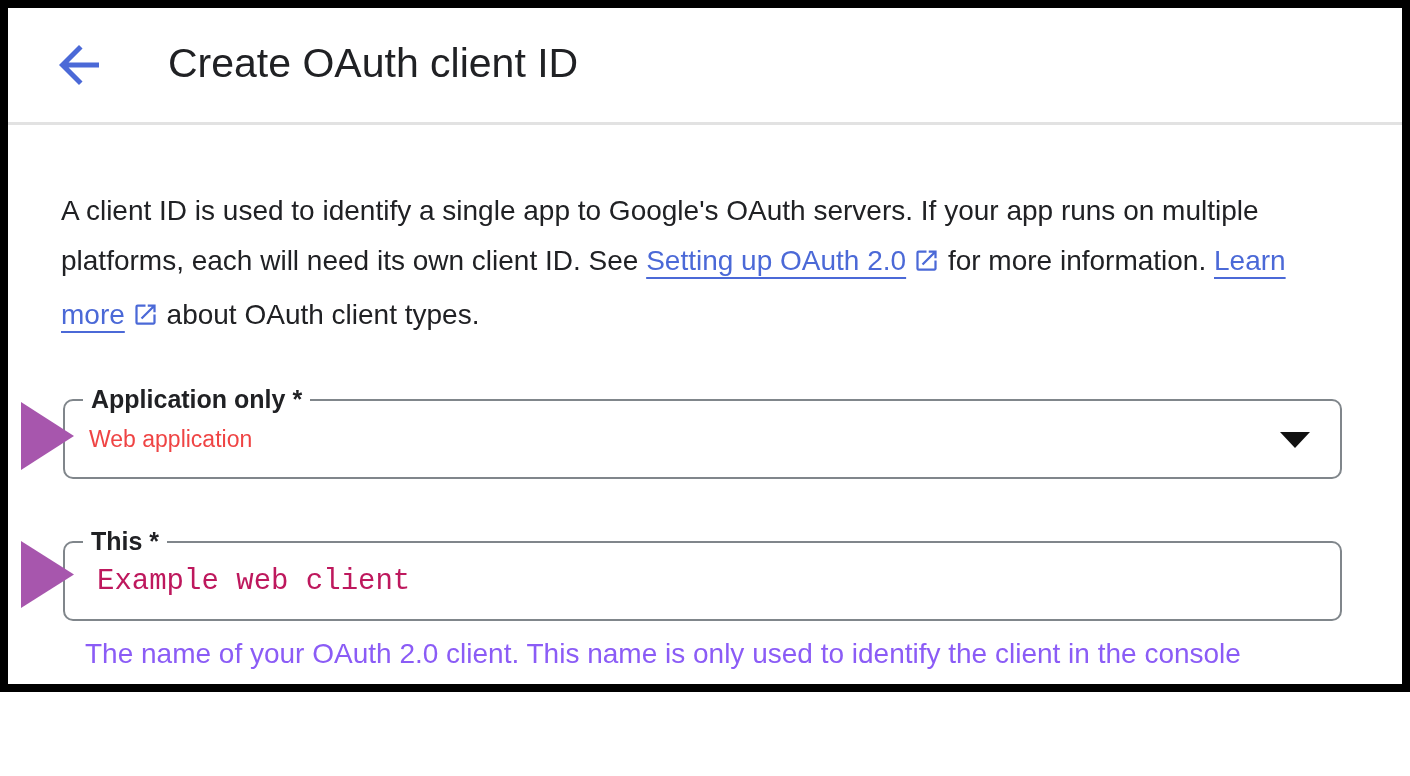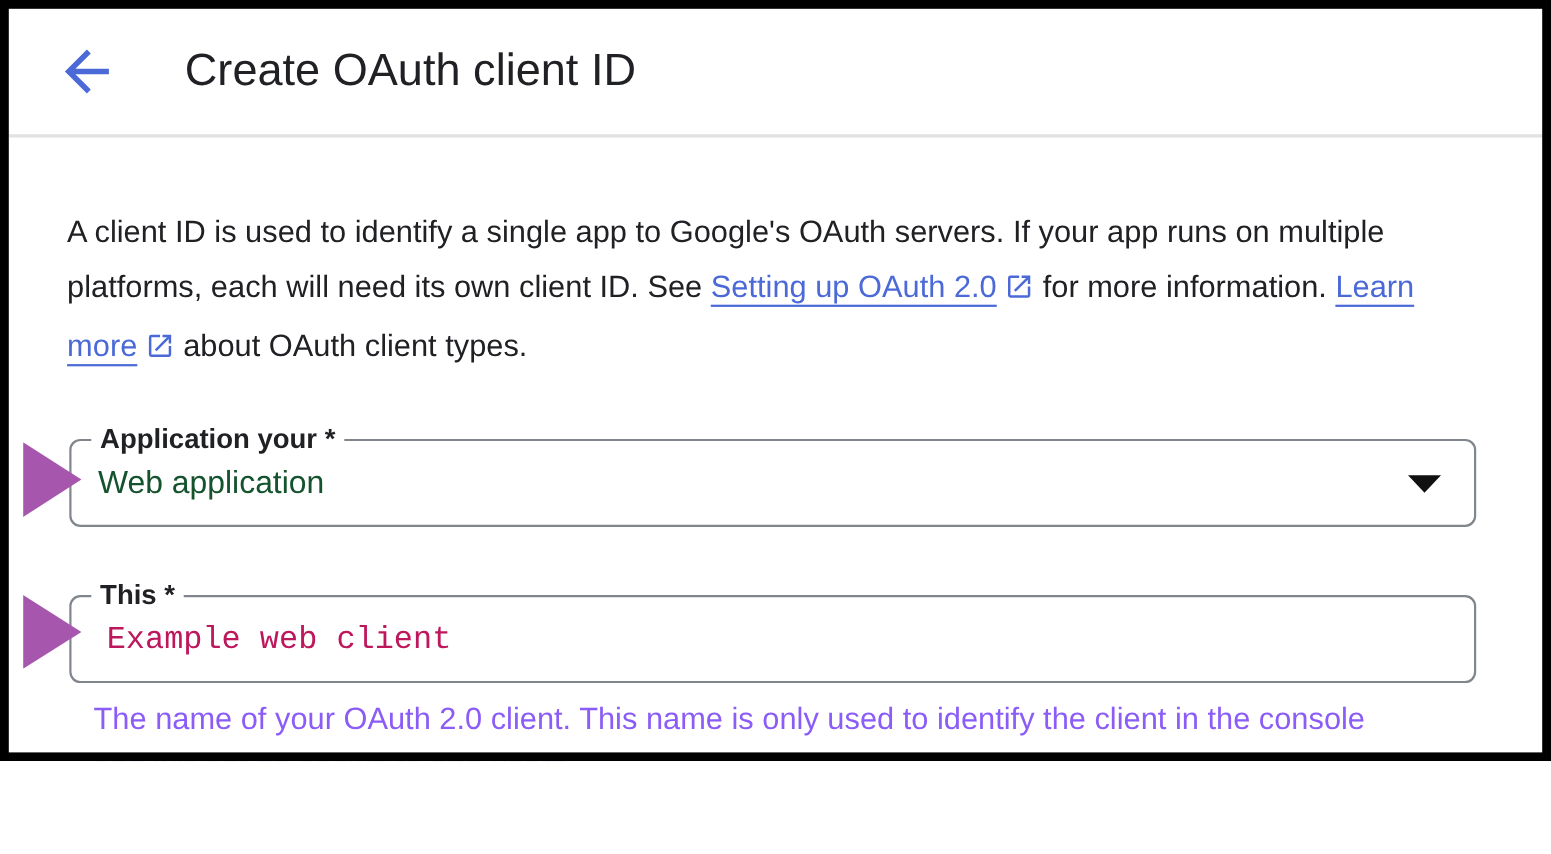--- a/index.html
+++ b/index.html
@@ -107,22 +107,22 @@
     line-height: 32px;
     white-space: nowrap;
   }
   .field-value {
     position: absolute;
     left: 24px;
     top: 0;
     height: 76px;
     display: flex;
     align-items: center;
-    font-size: 29px;
-    color: #14532d;
+    font-size: 23px;
+    color: #ef4444;
     white-space: nowrap;
   }
   .caret {
     position: absolute;
     right: 30px;
     top: 31px;
     width: 0;
     height: 0;
     border-left: 15px solid transparent;
     border-right: 15px solid transparent;
@@ -175,21 +175,21 @@
 
   <div class="divider"></div>
 
   <p class="intro"><span>A client ID is used to identify a single app to Google's OAuth servers. If your app runs on multiple platforms, each will need its own client ID. See </span><a><span>Setting up OAuth 2.0</span></a><span class="ext-icon"><svg width="27" height="27" viewBox="0 0 24 24" fill="currentColor">
           <path d="M19 19H5V5h7V3H5a2 2 0 0 0-2 2v14a2 2 0 0 0 2 2h14c1.1 0 2-.9 2-2v-7h-2v7zM14 3v2h3.59l-9.83 9.83 1.41 1.41L19 6.41V10h2V3h-7z"></path>
         </svg></span><span> for more information. </span><a><span>Learn more</span></a><span class="ext-icon"><svg width="27" height="27" viewBox="0 0 24 24" fill="currentColor">
           <path d="M19 19H5V5h7V3H5a2 2 0 0 0-2 2v14a2 2 0 0 0 2 2h14c1.1 0 2-.9 2-2v-7h-2v7zM14 3v2h3.59l-9.83 9.83 1.41 1.41L19 6.41V10h2V3h-7z"></path>
         </svg></span><span> about OAuth client types.</span></p>
 
   <div class="field field-apptype" role="combobox">
-    <span class="field-label">Application your *</span>
+    <span class="field-label">Application only *</span>
     <span class="field-value">Web application</span>
     <span class="caret"></span>
   </div>
 
   <div class="field field-name">
     <span class="field-label">This *</span>
     <input class="name-input" type="text" value="Example web client" style="">
   </div>
 
   <p class="helper">The name of your OAuth 2.0 client. This name is only used to identify the client in the console and will not be shown to end users.</p>

